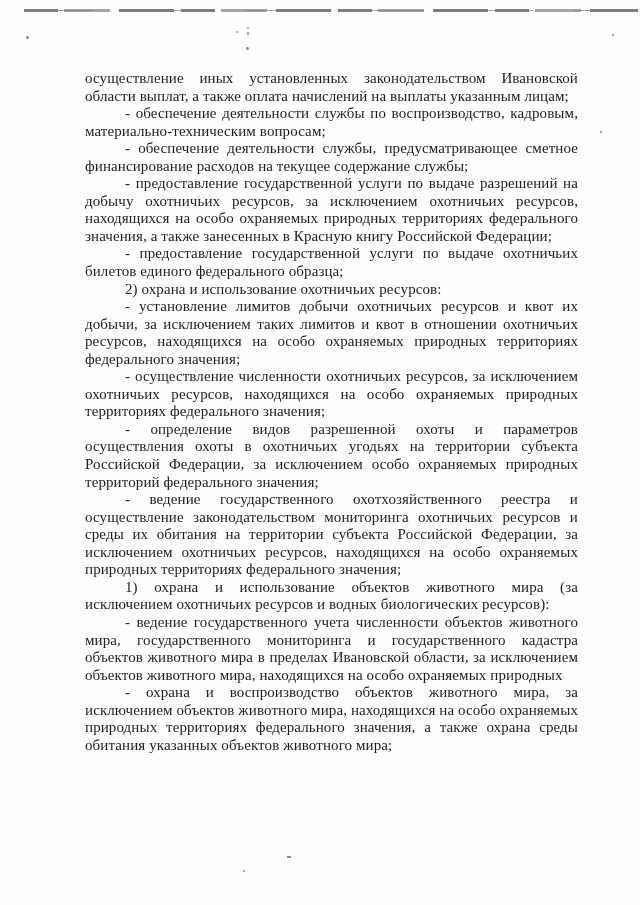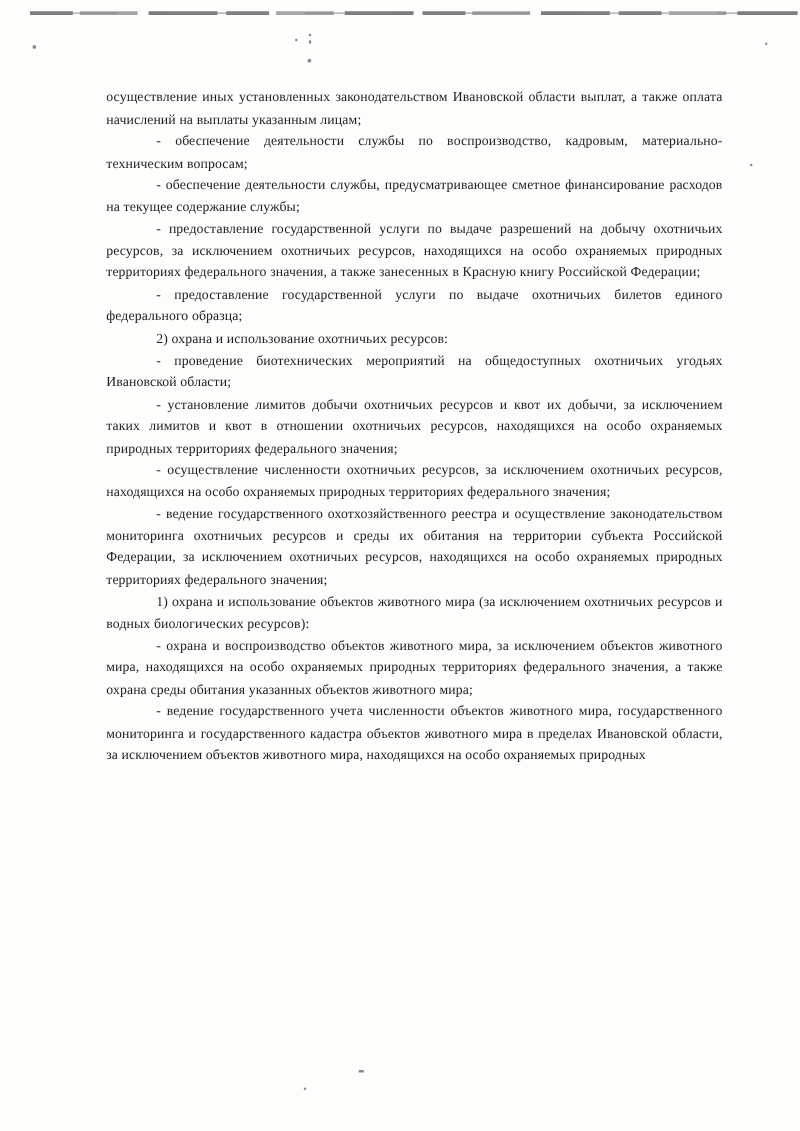--- a/index.html
+++ b/index.html
@@ -46,21 +46,21 @@
   .speck {
     position: absolute;
     background: #8a8a8a;
     border-radius: 50%;
   }
   .textblock {
     position: absolute;
     left: 85px;
     top: 70px;
     width: 493px;
-    font-size: 11px;
+    font-size: 15px;
     line-height: 17.55px;
     color: #1d1d1d;
     text-align: justify;
     letter-spacing: 0.1px;
   }
   .textblock p {
     margin: 0;
     padding: 0;
     text-indent: 40px;
   }
@@ -83,20 +83,20 @@
 <div class="speck" style="left:287px; top:856px; width:4px; height:2px; border-radius:0;"></div>
 <div class="speck" style="left:243px; top:870px; width:2px; height:2px;"></div>
 
 <div class="textblock">
   <p class="no-indent">осуществление иных установленных законодательством Ивановской области выплат, а также оплата начислений на выплаты указанным лицам;</p>
   <p>- обеспечение деятельности службы по воспроизводство, кадровым, материально-техническим вопросам;</p>
   <p>- обеспечение деятельности службы, предусматривающее сметное финансирование расходов на текущее содержание службы;</p>
   <p>- предоставление государственной услуги по выдаче разрешений на добычу охотничьих ресурсов, за исключением охотничьих ресурсов, находящихся на особо охраняемых природных территориях федерального значения, а также занесенных в Красную книгу Российской Федерации;</p>
   <p>- предоставление государственной услуги по выдаче охотничьих билетов единого федерального образца;</p>
   <p>2) охрана и использование охотничьих ресурсов:</p>
-  <p>- проведение биотехнических мероприятий на общедоступных охотничьих угодьях Ивановской области;</p>
   <p>- установление лимитов добычи охотничьих ресурсов и квот их добычи, за исключением таких лимитов и квот в отношении охотничьих ресурсов, находящихся на особо охраняемых природных территориях федерального значения;</p>
   <p>- осуществление численности охотничьих ресурсов, за исключением охотничьих ресурсов, находящихся на особо охраняемых природных территориях федерального значения;</p>
+  <p>- определение видов разрешенной охоты и параметров осуществления охоты в охотничьих угодьях на территории субъекта Российской Федерации, за исключением особо охраняемых природных территорий федерального значения;</p>
   <p>- ведение государственного охотхозяйственного реестра и осуществление законодательством мониторинга охотничьих ресурсов и среды их обитания на территории субъекта Российской Федерации, за исключением охотничьих ресурсов, находящихся на особо охраняемых природных территориях федерального значения;</p>
   <p>1) охрана и использование объектов животного мира (за исключением охотничьих ресурсов и водных биологических ресурсов):</p>
+  <p>- ведение государственного учета численности объектов животного мира, государственного мониторинга и государственного кадастра объектов животного мира в пределах Ивановской области, за исключением объектов животного мира, находящихся на особо охраняемых природных</p>
   <p>- охрана и воспроизводство объектов животного мира, за исключением объектов животного мира, находящихся на особо охраняемых природных территориях федерального значения, а также охрана среды обитания указанных объектов животного мира;</p>
-  <p>- ведение государственного учета численности объектов животного мира, государственного мониторинга и государственного кадастра объектов животного мира в пределах Ивановской области, за исключением объектов животного мира, находящихся на особо охраняемых природных</p>
 </div>
 
 </body></html>

